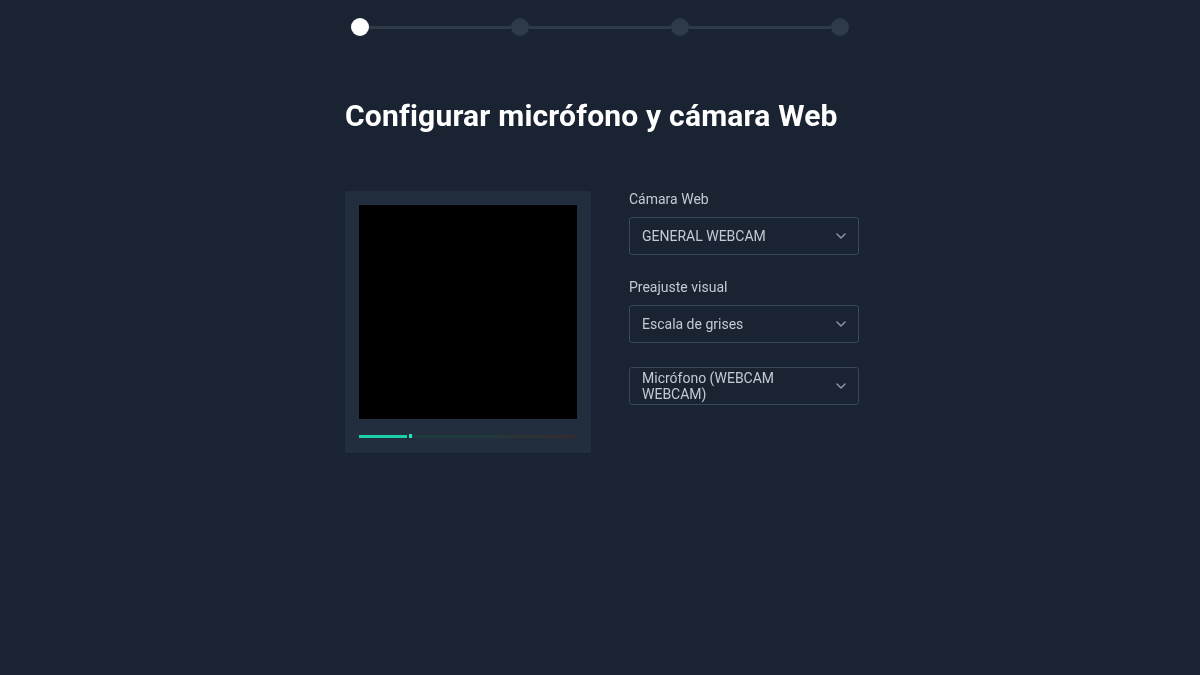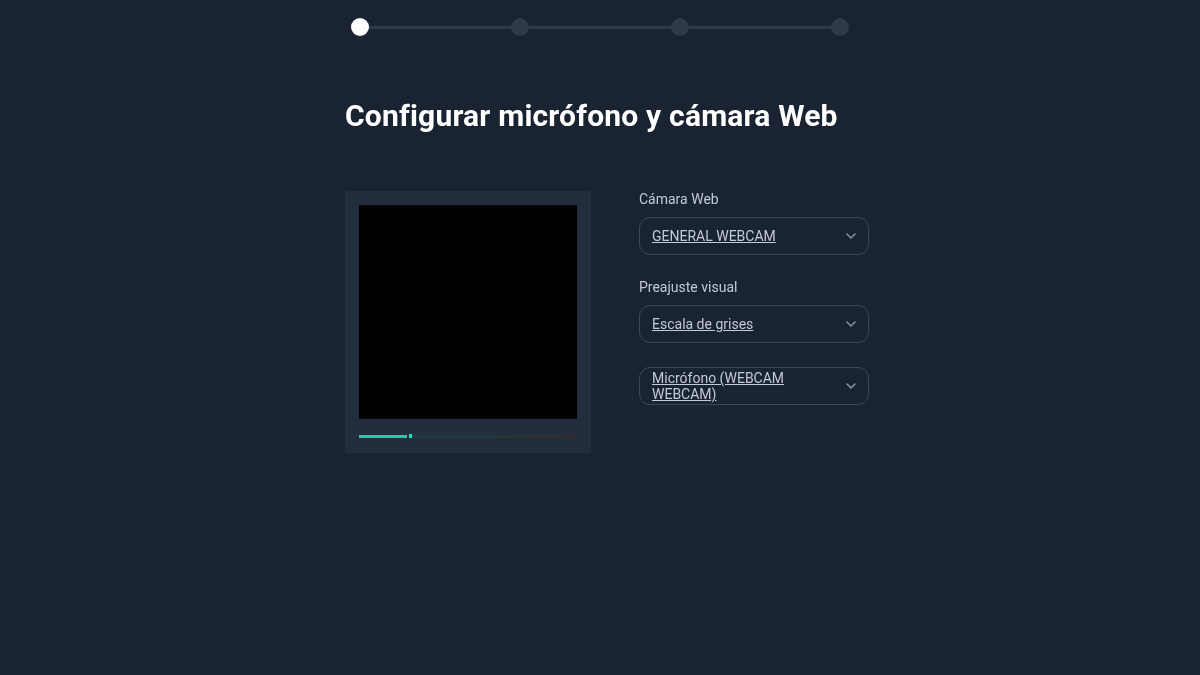--- a/index.html
+++ b/index.html
@@ -44,21 +44,21 @@
       margin-top: 62px;
     }
     .title {
       font-size: 30px;
       font-weight: 700;
       color: #ffffff;
       letter-spacing: 0.2px;
     }
     .row {
       display: flex;
-      gap: 48px;
+      gap: 38px;
       margin-top: 58px;
     }
     .preview-panel {
       width: 246px;
       height: 262px;
       background-color: #222e3d;
       padding: 14px;
       display: flex;
       flex-direction: column;
       border-radius: 2px;
@@ -105,31 +105,30 @@
     }
     .field-label {
       font-size: 14px;
       color: #c2cad4;
       margin-bottom: 1px;
     }
     .select {
       width: 230px;
       height: 38px;
       border: 1px solid #3a4754;
-      border-radius: 11px;
+      border-radius: 3px;
       background-color: transparent;
       color: #c2cad4;
       font-size: 14px;
       padding: 0 12px;
       display: flex;
       align-items: center;
       justify-content: space-between;
       cursor: pointer;
       margin-bottom: 15px;
-      text-decoration: underline;
     }
     .chevron {
       width: 10px;
       height: 10px;
       display: flex;
       align-items: center;
       justify-content: center;
     }
     .chevron svg {
       width: 10px;

